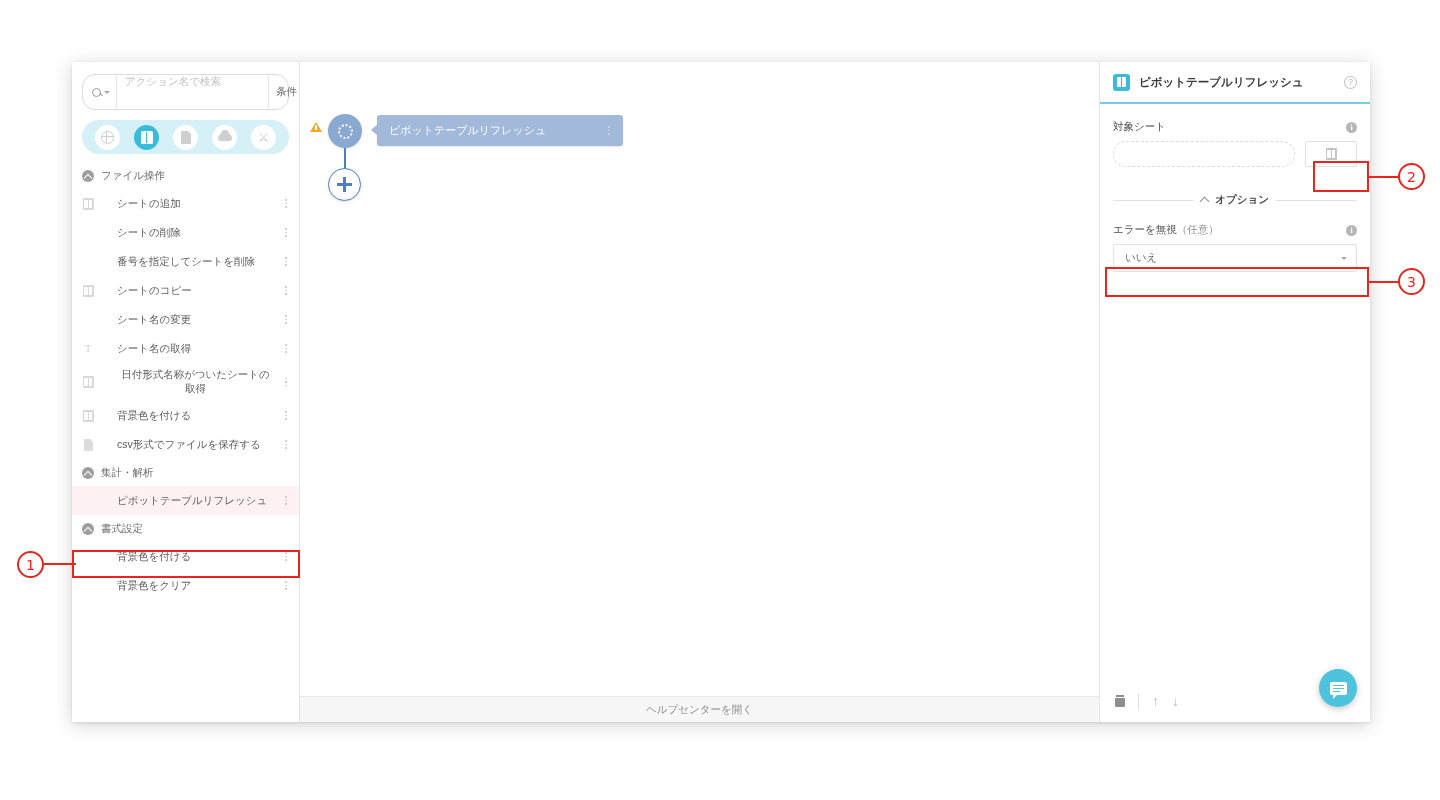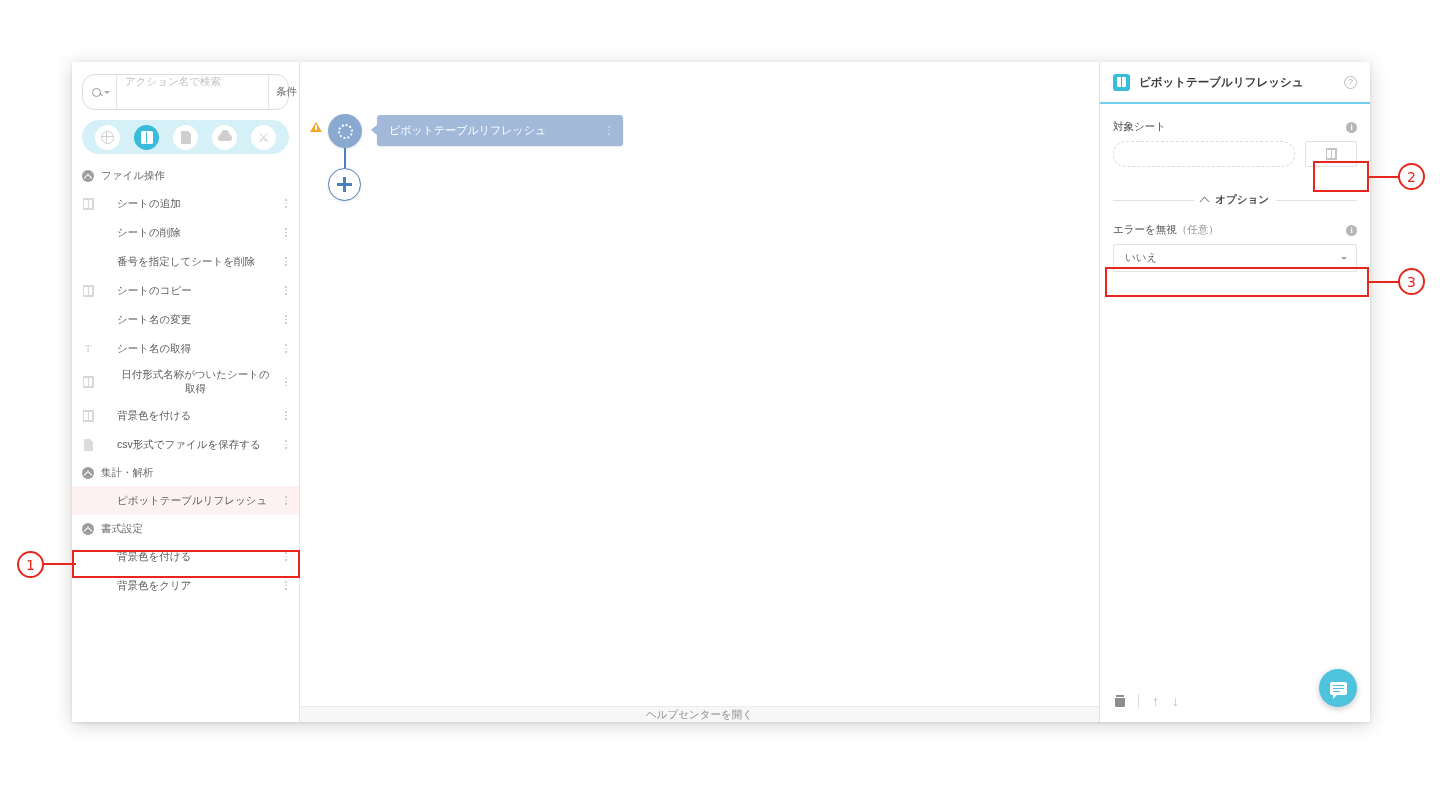--- a/index.html
+++ b/index.html
@@ -298,21 +298,21 @@
     border-top: 6.5px solid transparent;
     border-bottom: 6.5px solid transparent;
     border-right: 7px solid #a2b9d9;
   }
   .node-card-label { flex: 1; }
   .node-card .kebab i { background: #e7eefa; }
 
   #canvas-footer {
     position: absolute;
     left: 0; right: 0; bottom: 0;
-    height: 16px;
+    height: 26px;
     background: #f7f7f7;
     border-top: 1px solid #ececec;
     display: flex; align-items: center; justify-content: center;
     font-size: 10.5px;
     color: #8e8e8e;
   }
 
   
   #right-panel {
     width: 270px;

